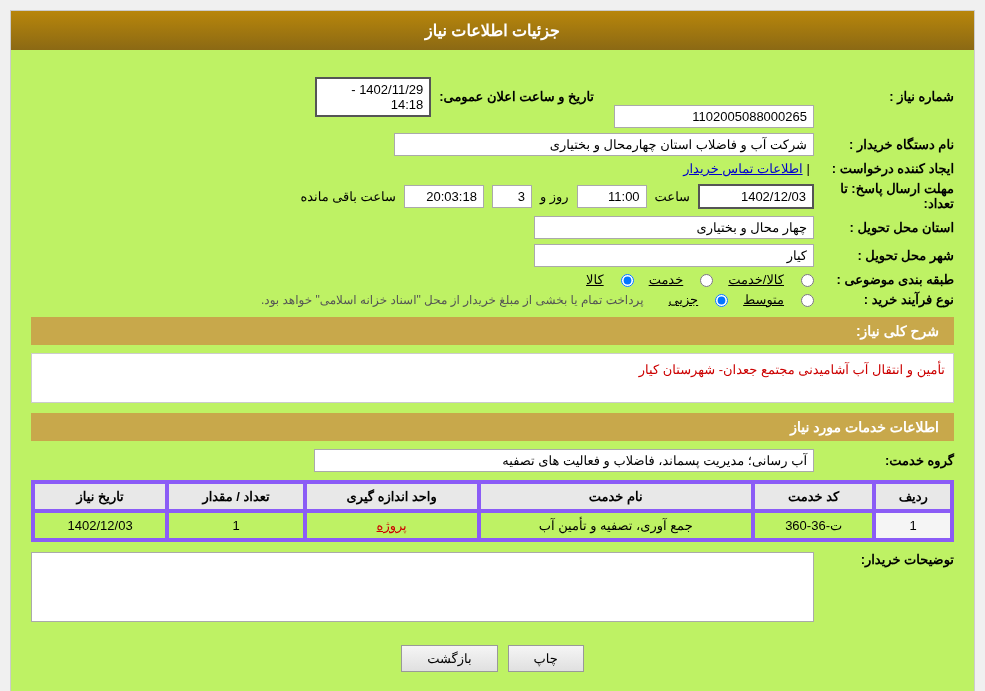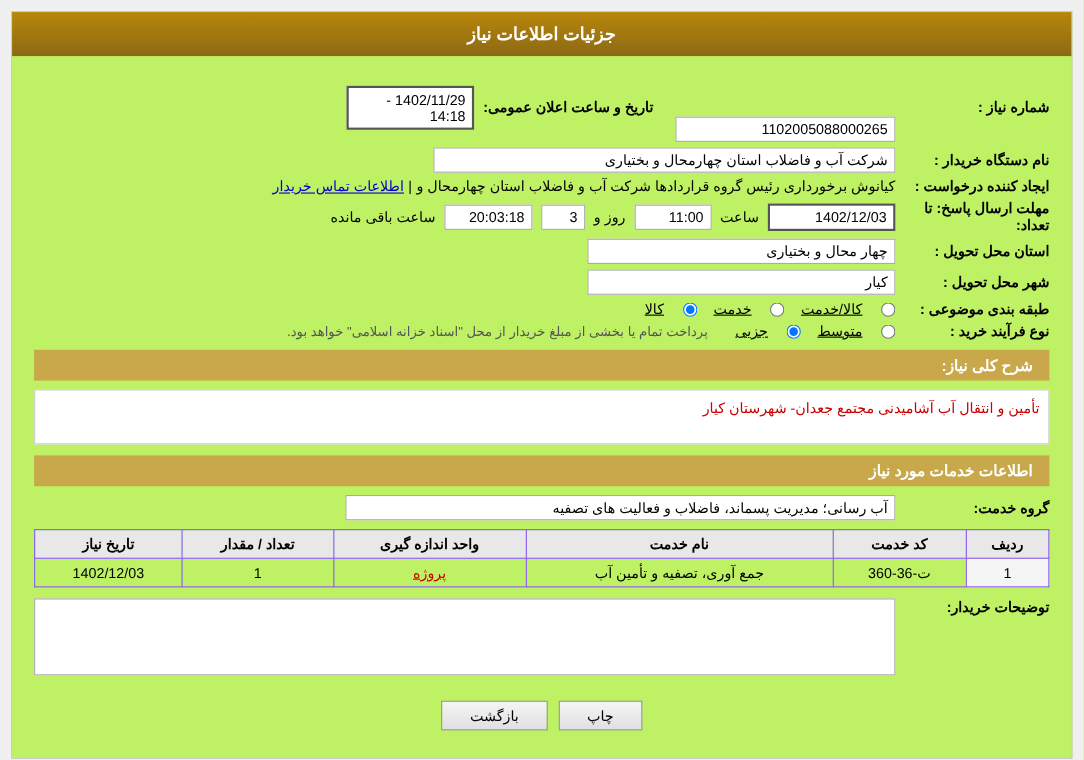--- a/index.html
+++ b/index.html
@@ -76,21 +76,21 @@
       gap: 17px;
       cursor: pointer;
       text-decoration: underline;
     }
     .services-table {
       width: 100%;
       border-collapse: collapse;
       margin: 8px 0;
     }
     .services-table th, .services-table td {
-      border: 1px solid #8b5cf6;
+      border: 4px solid #8b5cf6;
       padding: 5px 8px;
       text-align: center;
     }
     .services-table th {
       background: #e8e8e8;
       font-weight: bold;
     }
     .services-table td:first-child {
       background: #f5f5f5;
     }
@@ -169,21 +169,20 @@
         <span class="input-box input-date highlight-border">1402/11/29 - 14:18</span>
       </div>
 
       <div class="info-row">
         <span class="lbl">نام دستگاه خریدار :</span>
         <span class="input-box" style="width:420px;">شرکت آب و فاضلاب استان چهارمحال و بختیاری</span>
       </div>
 
       <div class="info-row">
         <span class="lbl">ایجاد کننده درخواست :</span>
-        <span>کیانوش برخورداری رئیس گروه قراردادها شرکت آب و فاضلاب استان چهارمحال و</span>
         <span style="margin:0 4px;">|</span>
         <span class="link-text">اطلاعات تماس خریدار</span>
       </div>
 
       <div class="info-row">
         <span class="lbl">مهلت ارسال پاسخ: تا تعداد:</span>
         <span class="answer-date-row">
           <span class="input-box input-date highlight-border">1402/12/03</span>
           <span>ساعت</span>
           <span class="input-box" style="width:70px;">11:00</span>

